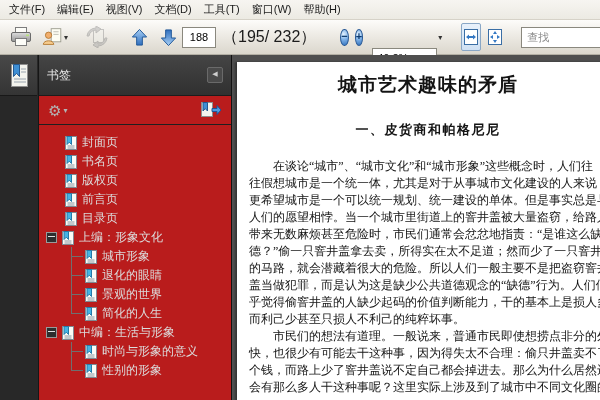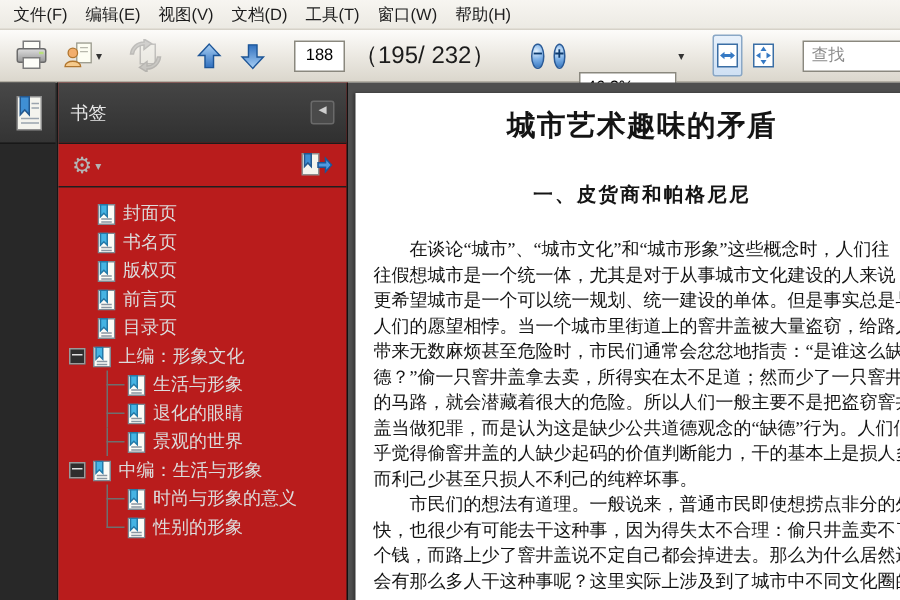--- a/index.html
+++ b/index.html
@@ -132,21 +132,21 @@
           </defs>
         <path d="M10 1.5 L17.5 9.5 H13 V18 H7 V9.5 H2.5 Z" fill="url(#ag)" stroke="#1d5597"></path>
       </svg>
     </div>
     <div class="tbtn" style="margin-left:1px">
       <svg width="19" height="19" viewBox="0 0 20 20" style="transform:rotate(180deg)">
         <path d="M10 1.5 L17.5 9.5 H13 V18 H7 V9.5 H2.5 Z" fill="url(#ag)" stroke="#1d5597"></path>
       </svg>
     </div>
 
-    <input class="pageinput" style="margin-left: 14px;" value="188">
+    <input class="pageinput" style="margin-left: 0;" value="188">
     <span class="pagecount" style="margin-left:6px">（195/ 232）</span>
 
     <div class="grip" style="margin-left:16px"></div>
 
     <div class="roundbtn" style="margin-left:8px">−</div>
     <div class="roundbtn" style="margin-left:6px">+</div>
     <input class="zoominput" style="margin-left: 9px; margin-top: 42px;" value="46.2%">
     <span class="caret">▾</span>
 
     <div class="grip" style="margin-left:13px"></div>
@@ -267,21 +267,21 @@
           </div>
           <div class="row">
             <span class="pad-ch"></span>
             <span class="conn"></span>
             <svg width="12" height="14" viewBox="0 0 12 14">
               <rect x="0.5" y="0.5" width="11" height="13" fill="#fbfbf6" stroke="#7f8a94"></rect>
               <path d="M2 0.5 h4.5 v8 l-2.25 -2.3 l-2.25 2.3 Z" fill="#45b4e4" stroke="#2479a8"></path>
               <line x1="2.5" y1="10" x2="9.5" y2="10" stroke="#8a96a2"></line>
               <line x1="2.5" y1="12" x2="9.5" y2="12" stroke="#8a96a2"></line>
             </svg>
-            <span class="lbl">生活与形象</span>
+            <span class="lbl">城市形象</span>
           </div>
           <div class="row">
             <span class="pad-ch"></span>
             <span class="conn"></span>
             <svg width="12" height="14" viewBox="0 0 12 14">
               <rect x="0.5" y="0.5" width="11" height="13" fill="#fbfbf6" stroke="#7f8a94"></rect>
               <path d="M2 0.5 h4.5 v8 l-2.25 -2.3 l-2.25 2.3 Z" fill="#45b4e4" stroke="#2479a8"></path>
               <line x1="2.5" y1="10" x2="9.5" y2="10" stroke="#8a96a2"></line>
               <line x1="2.5" y1="12" x2="9.5" y2="12" stroke="#8a96a2"></line>
             </svg>
@@ -290,20 +290,31 @@
           <div class="row">
             <span class="pad-ch"></span>
             <span class="conn"></span>
             <svg width="12" height="14" viewBox="0 0 12 14">
               <rect x="0.5" y="0.5" width="11" height="13" fill="#fbfbf6" stroke="#7f8a94"></rect>
               <path d="M2 0.5 h4.5 v8 l-2.25 -2.3 l-2.25 2.3 Z" fill="#45b4e4" stroke="#2479a8"></path>
               <line x1="2.5" y1="10" x2="9.5" y2="10" stroke="#8a96a2"></line>
               <line x1="2.5" y1="12" x2="9.5" y2="12" stroke="#8a96a2"></line>
             </svg>
             <span class="lbl">景观的世界</span>
+          </div>
+          <div class="row">
+            <span class="pad-ch"></span>
+            <span class="conn last"></span>
+            <svg width="12" height="14" viewBox="0 0 12 14">
+              <rect x="0.5" y="0.5" width="11" height="13" fill="#fbfbf6" stroke="#7f8a94"></rect>
+              <path d="M2 0.5 h4.5 v8 l-2.25 -2.3 l-2.25 2.3 Z" fill="#45b4e4" stroke="#2479a8"></path>
+              <line x1="2.5" y1="10" x2="9.5" y2="10" stroke="#8a96a2"></line>
+              <line x1="2.5" y1="12" x2="9.5" y2="12" stroke="#8a96a2"></line>
+            </svg>
+            <span class="lbl">简化的人生</span>
           </div>
           <div class="row">
             <span class="pad-exp0"></span>
             <span class="expbox"></span>
             <svg width="12" height="14" viewBox="0 0 12 14">
               <rect x="0.5" y="0.5" width="11" height="13" fill="#fbfbf6" stroke="#7f8a94"></rect>
               <path d="M2 0.5 h4.5 v8 l-2.25 -2.3 l-2.25 2.3 Z" fill="#45b4e4" stroke="#2479a8"></path>
               <line x1="2.5" y1="10" x2="9.5" y2="10" stroke="#8a96a2"></line>
               <line x1="2.5" y1="12" x2="9.5" y2="12" stroke="#8a96a2"></line>
             </svg>

